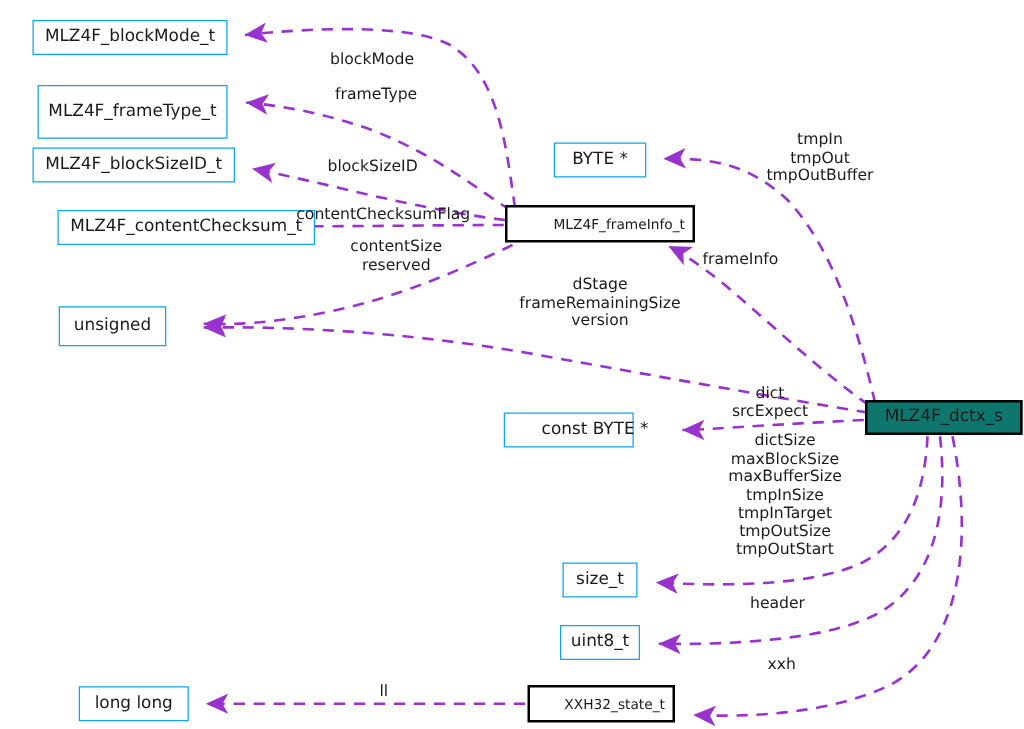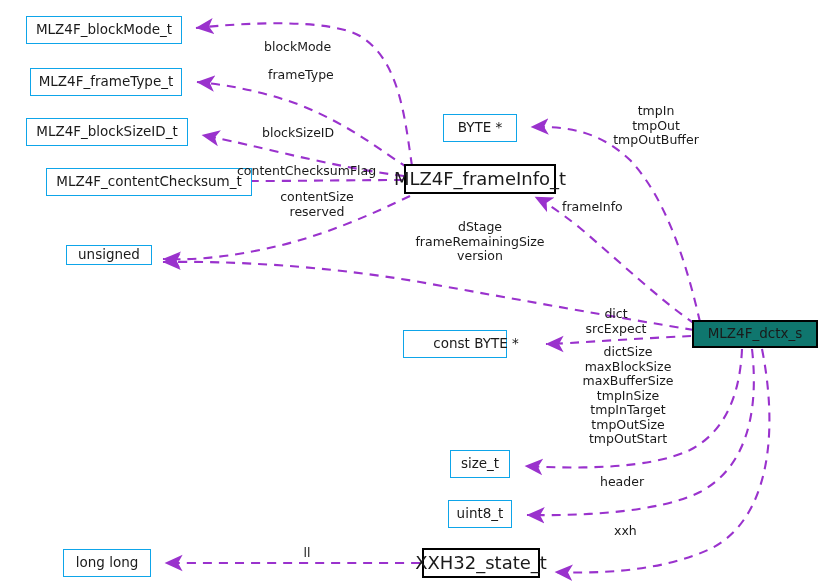--- a/index.html
+++ b/index.html
@@ -35,21 +35,22 @@
     background: #ffffff;
     border: 1px solid #0ea5e9;
     font-size: 13.5px;
     color: #1a1a1a;
     white-space: nowrap;
     line-height: 1;
     padding: 0 6px;
   }
   .node.key {
     border: 2px solid #000000;
-    font-size: 18px;
+    font-size: 11px;
+    justify-content: flex-end;
   }
   .node.center {
     border: 2px solid #000000;
     background: #0f766e;
   }
   .edge-label {
     position: absolute;
     font-size: 12.5px;
     color: #1a1a1a;
     line-height: 14.5px;
@@ -98,33 +99,33 @@
       <path d="M 762,349 C 780,440 766,520 712,548 C 665,571 600,574 555,572"></path>
 
       <path d="M 420,563 C 360,563 250,563 165,563"></path>
     </g>
   </svg>
 
   <div class="node" style="left:26px; top:16px; width:156px; height:28px;">
     <span>MLZ4F_blockMode_t</span>
   </div>
 
-  <div class="node" style="left:30px; top:68px; width:152px; height:28px;">
+  <div class="node" style="left:30px; top:68px; width:152px; height:43px;">
     <span>MLZ4F_frameType_t</span>
   </div>
 
   <div class="node" style="left:26px; top:118px; width:162px; height:28px;">
     <span>MLZ4F_blockSizeID_t</span>
   </div>
 
   <div class="node" style="left:6px; top:168px; width:206px; height:28px;margin-left:40px;">
     <span>MLZ4F_contentChecksum_t</span>
   </div>
 
-  <div class="node" style="left:66px; top:245px; width:86px; height:20px;">
+  <div class="node" style="left:47px; top:245px; width:86px; height:32px;">
     <span>unsigned</span>
   </div>
 
   <div class="node" style="left:443px; top:114px; width:74px; height:28px;">
     <span>BYTE *</span>
   </div>
 
   <div class="node key" style="left:404px; top:164px; width:152px; height:30px;">
     <span>MLZ4F_frameInfo_t</span>
   </div>

